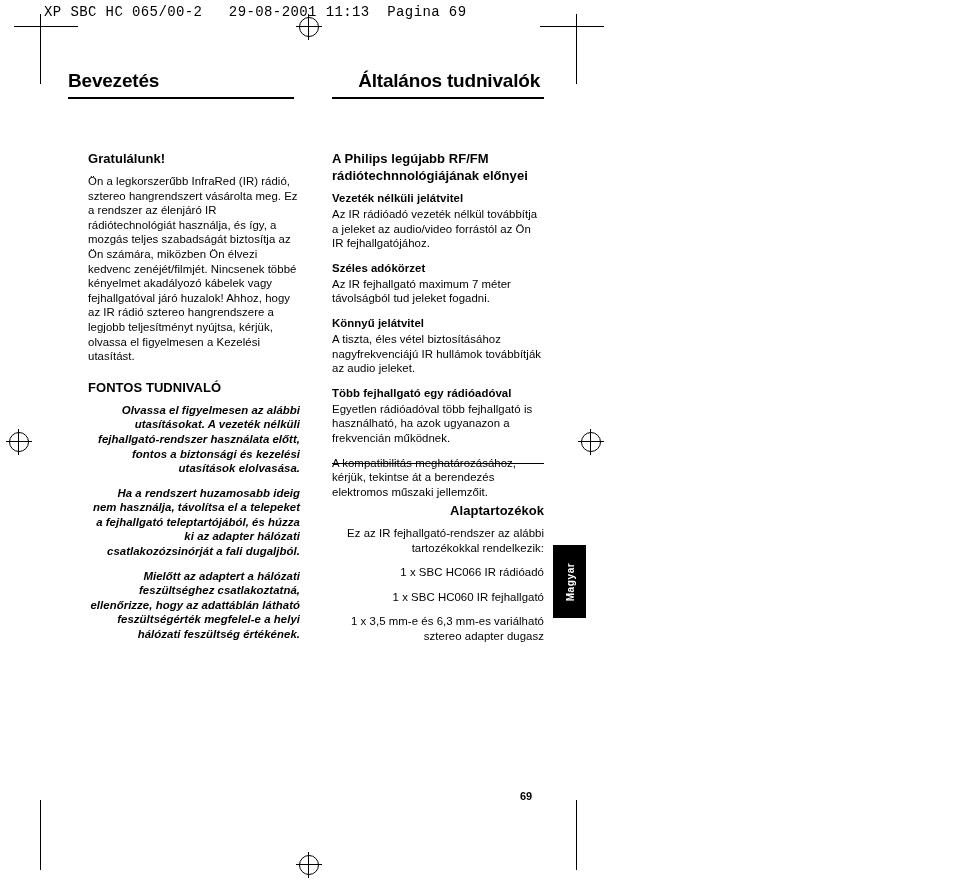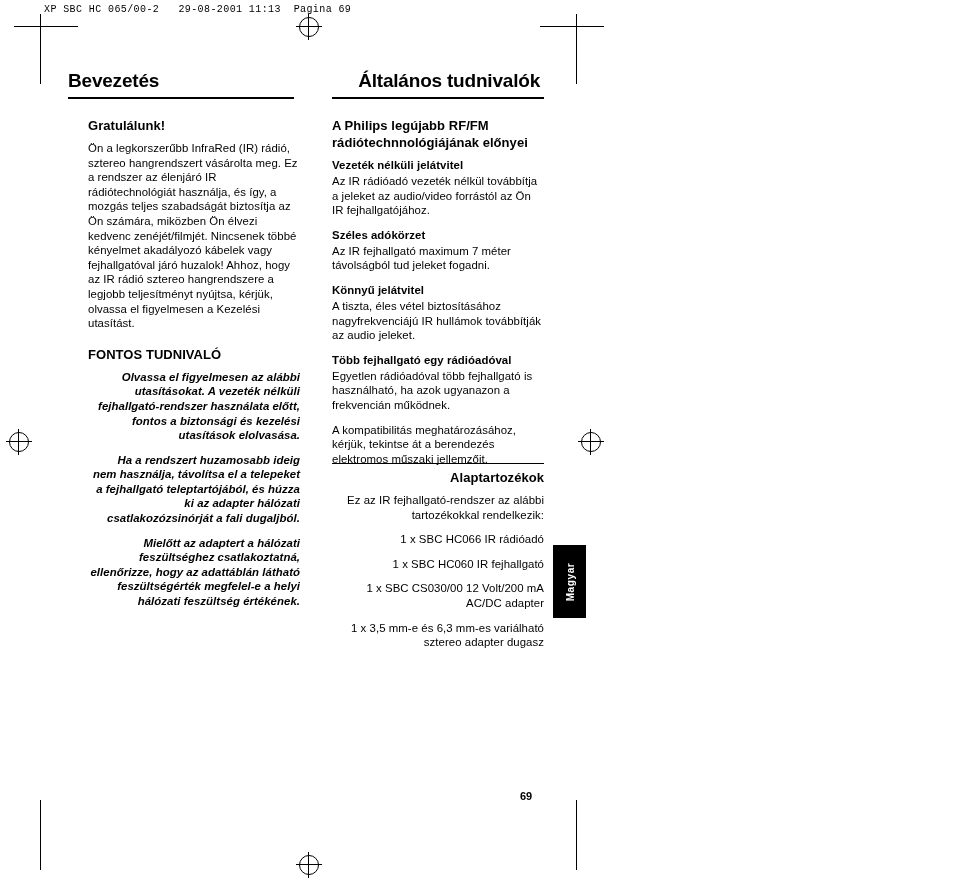--- a/index.html
+++ b/index.html
@@ -51,21 +51,21 @@
     left: 0; top: 12px;
     width: 26px; height: 1px;
     background: #000;
   }
 
   .slug {
     position: absolute;
     left: 44px;
     top: 4px;
     font-family: "Liberation Mono", monospace;
-    font-size: 10px;
+    font-size: 14px;
     letter-spacing: 0.4px;
     color: #000;
     white-space: pre;
   }
 
   
   .content {
     position: absolute;
     left: 0; top: 0;
     width: 954px; height: 883px;
@@ -85,20 +85,21 @@
   }
   #title-left  { left: 68px; top: 70px; }
   #title-right { left: 328px; top: 70px; width: 212px; text-align: right; }
 
   .col {
     position: absolute;
     width: 212px;
     font-size: 11.4px;
     line-height: 14.6px;
     letter-spacing: 0.05px;
+    margin-top: 33px;
   }
   #col-left  { left: 88px; top: 118px; }
   #col-right { left: 332px; top: 118px; }
 
   .h2 {
     font-size: 13px;
     font-weight: bold;
     margin: 0 0 8px 0;
     line-height: 15px;
   }
@@ -230,21 +231,20 @@
     <p>A kompatibilitás meghatározásához, kérjük, tekintse át a berendezés elektromos műszaki jellemzőit.</p>
   </div>
 
   <div class="rule-thin" style="left:332px; top:463px; width:212px;"></div>
 
   <div class="col" id="col-accessories" style="left:332px; top:470px;text-align:right;">
     <div class="h2">Alaptartozékok</div>
     <p>Ez az IR fejhallgató-rendszer az alábbi tartozékokkal rendelkezik:</p>
     <p>1 x SBC HC066 IR rádióadó</p>
     <p>1 x SBC HC060 IR fejhallgató</p>
-    <p>1 x SBC CS030/00 12 Volt/200 mA AC/DC adapter</p>
     <p>1 x 3,5 mm-e és 6,3 mm-es variálható sztereo adapter dugasz</p>
   </div>
 
   <div class="side-tab">
     <span>Magyar</span>
   </div>
 
   <div class="page-num">69</div>
 </div>
 

